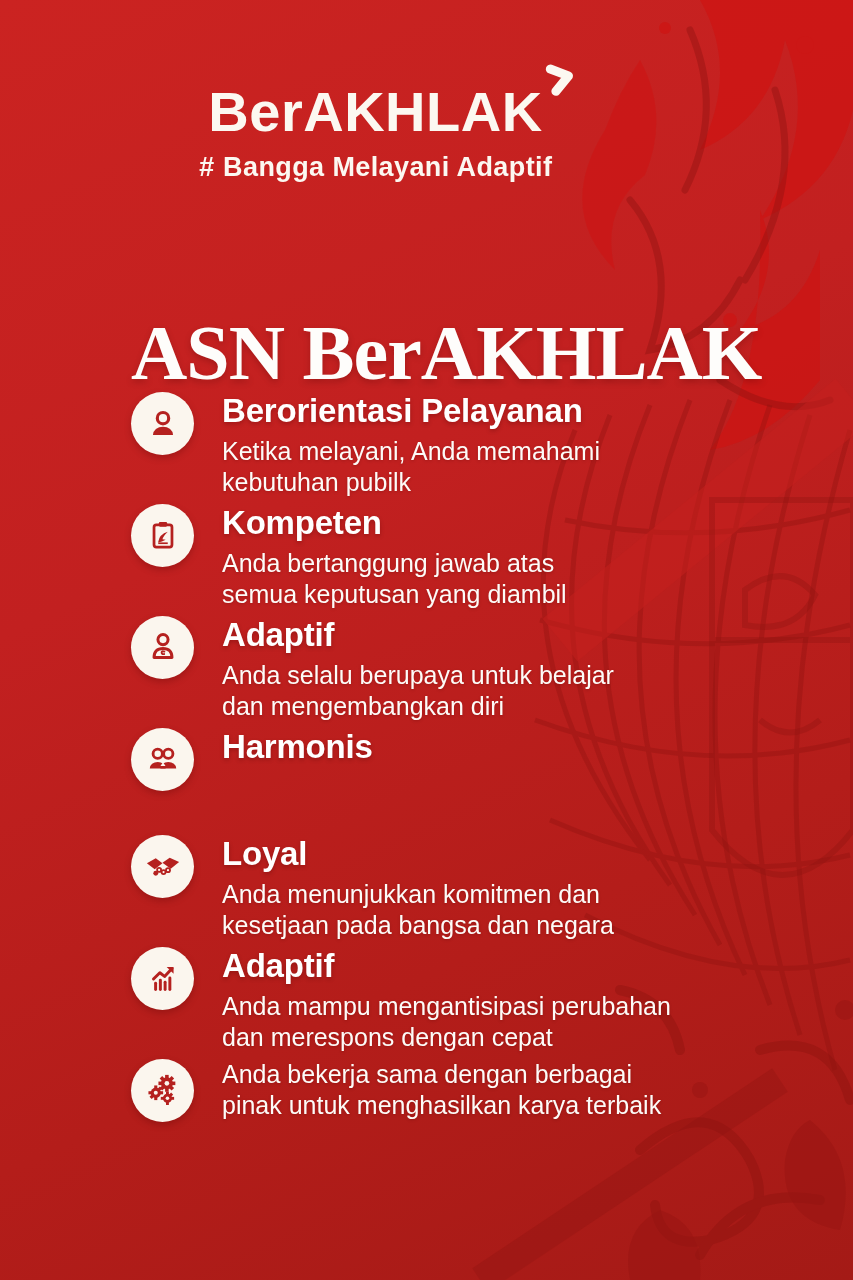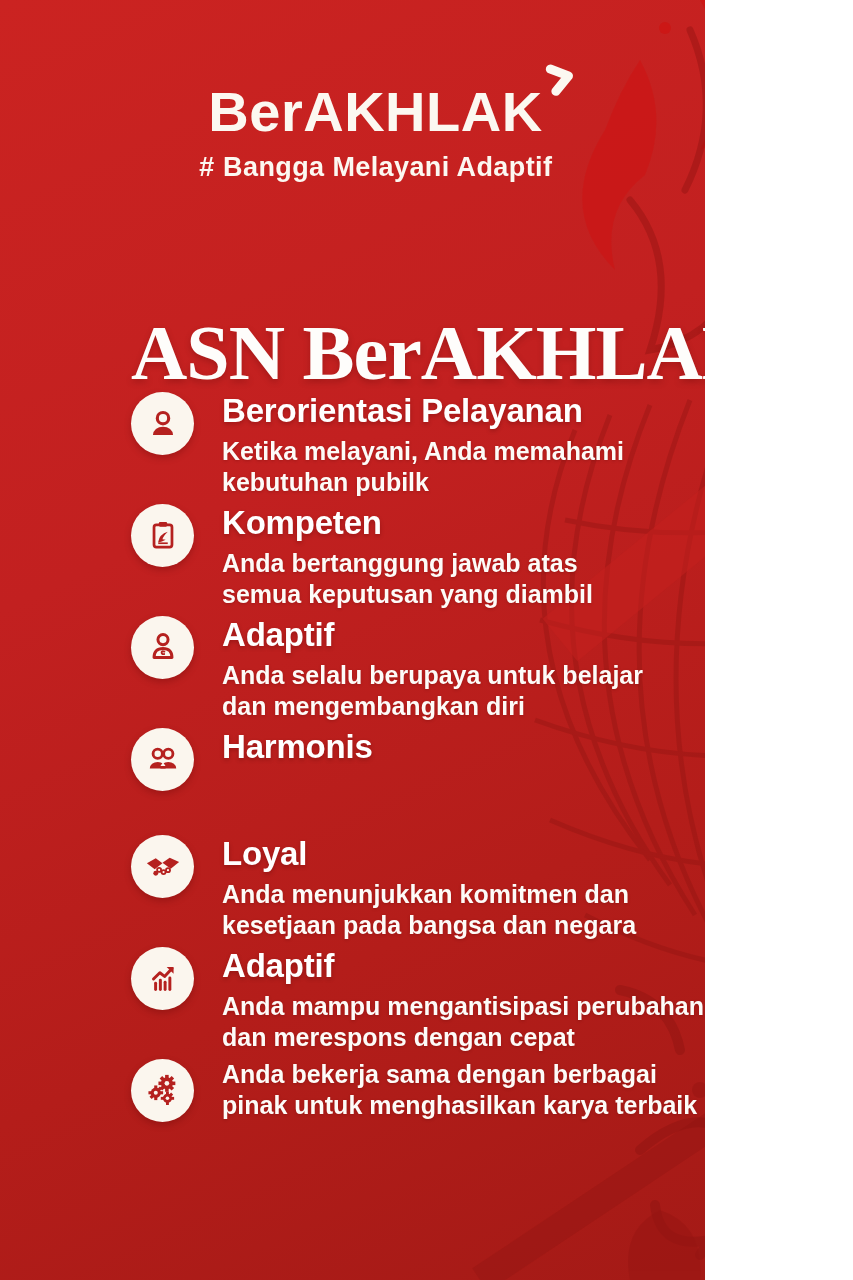--- a/index.html
+++ b/index.html
@@ -1,17 +1,17 @@
 <!DOCTYPE html>
 <html><head>
 <meta charset="utf-8">
 <style>
   html,body { margin:0; padding:0; }
   .page {
-    position:relative; width:705px; height:1280px; overflow:hidden;
+    position:relative; width:853px; height:1280px; overflow:hidden;
     background: linear-gradient(155deg, #cb2321 0%, #c22020 38%, #b41d1a 70%, #a41a16 100%);
     font-family:"Liberation Sans", sans-serif;
     -webkit-font-smoothing:antialiased;
   }
   .bg-art { position:absolute; inset:0; width:853px; height:1280px; display:block; }
 
   
   .logo { position:absolute; top:84px; left:148px; width:455px; text-align:center; color:#fcf8f1; }
   .brand { position:relative; display:inline-block; font-size:56px; font-weight:800; letter-spacing:.5px; line-height:1; }
   .brand-chevron { position:absolute; right:-34px; top:-22px; transform:rotate(-14deg); }
@@ -29,21 +29,21 @@
   .items { position:absolute; top:392px; left:131px; width:620px; display:flex; flex-direction:column; gap:6px; }
   .item { display:flex; gap:28px; align-items:flex-start; min-height:101px; }
   .icon-circle {
     flex:none; width:63px; height:63px; border-radius:50%;
     background:#fbf6ee; display:flex; align-items:center; justify-content:center;
     box-shadow:0 3px 7px rgba(80,0,0,.28);
   }
   .item-text { padding-top:0; }
   .item-title { margin:0 0 6px; font-size:33px; font-weight:800; color:#ffffff; letter-spacing:-.2px;
     text-shadow:0 2px 4px rgba(70,0,0,.3); line-height:1.15; }
-  .item-desc { margin:0; font-size:25px; line-height:31px; font-weight:700; color:#fdfbf8;
+  .item-desc { margin:0; font-size:25px; line-height:31px; font-weight:400; color:#fdfbf8;
     white-space:pre-line; text-shadow:0 1px 3px rgba(70,0,0,.25); }
 
   .glyph { display:block; }
 </style>
 </head>
 <body>
 
 <div class="page">
 
   <svg class="bg-art" viewBox="0 0 853 1280" aria-hidden="true">

